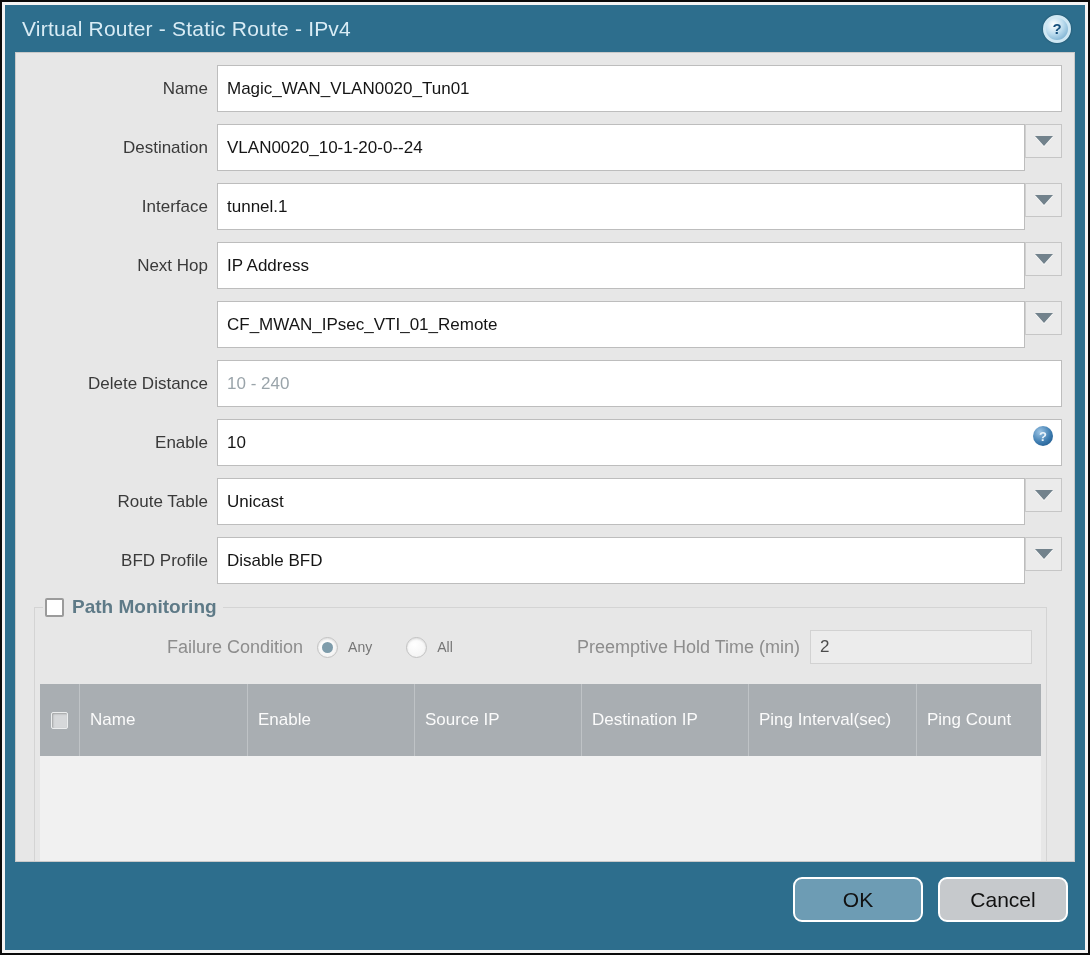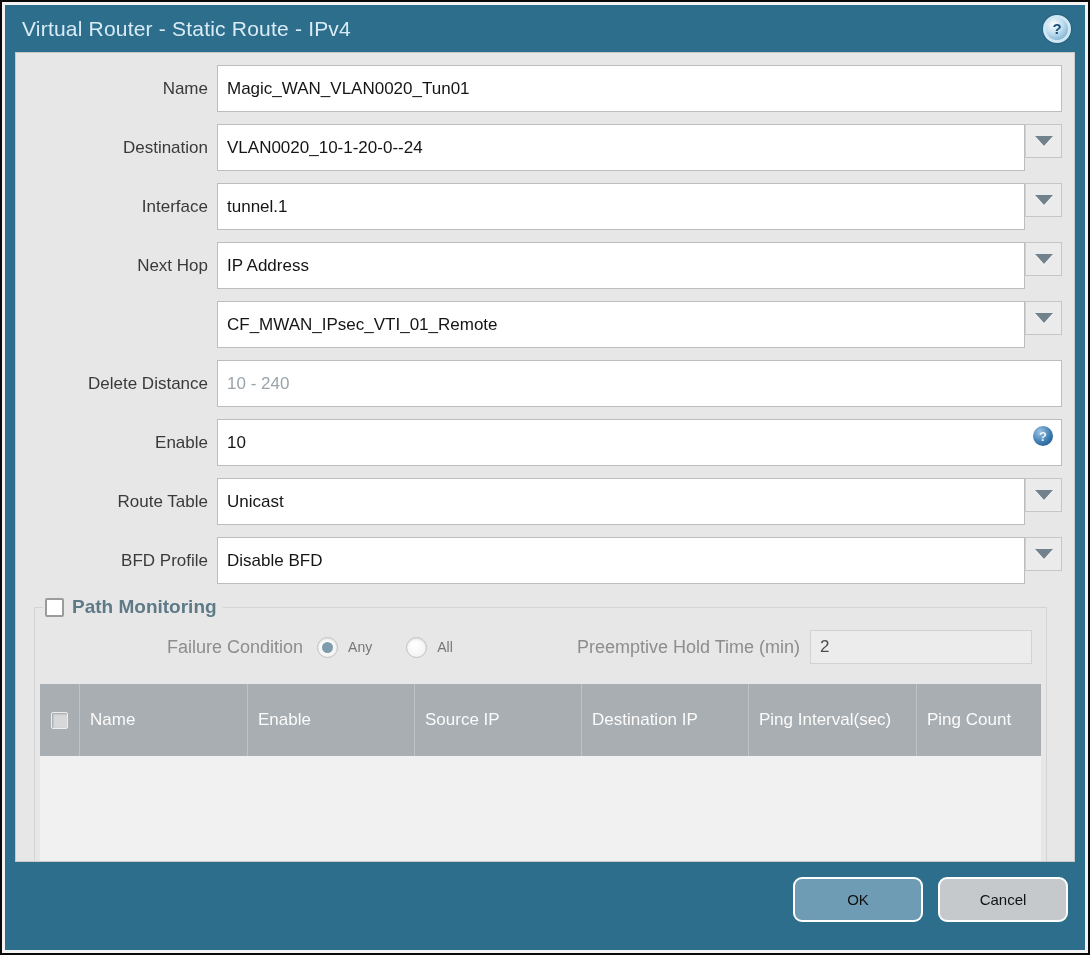--- a/index.html
+++ b/index.html
@@ -178,21 +178,21 @@
   
   .dialog-footer {
     flex: 1 1 auto;
     display: flex; justify-content: flex-end; align-items: flex-start;
     gap: 15px; padding: 15px 17px 0 0;
   }
   .btn {
     width: 130px; height: 45px;
     border: 2px solid #ffffff; border-radius: 9px;
     font-family: "Liberation Sans", "DejaVu Sans", sans-serif;
-    font-size: 15px; color: #111; cursor: pointer;
+    font-size: 21px; color: #111; cursor: pointer;
   }
   .btn.ok { background: #6d9cb4; }
   .btn.cancel { background: #c6c9cc; }
 </style>
 </head>
 <body>
 
 <div class="window">
   <div class="window-inner">
 

